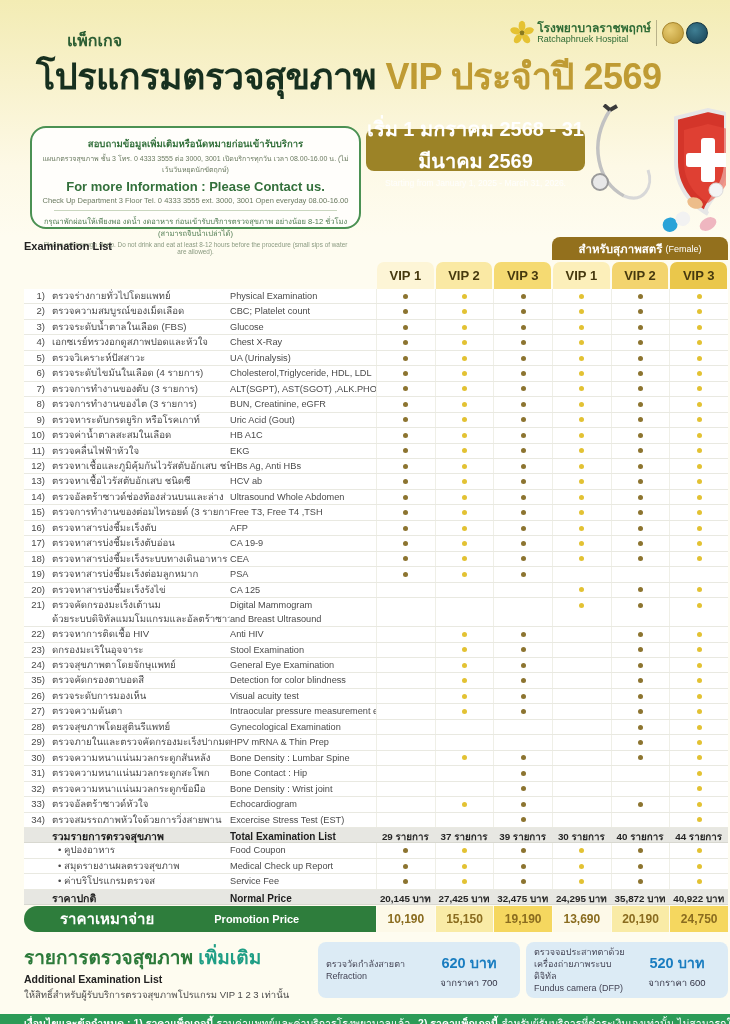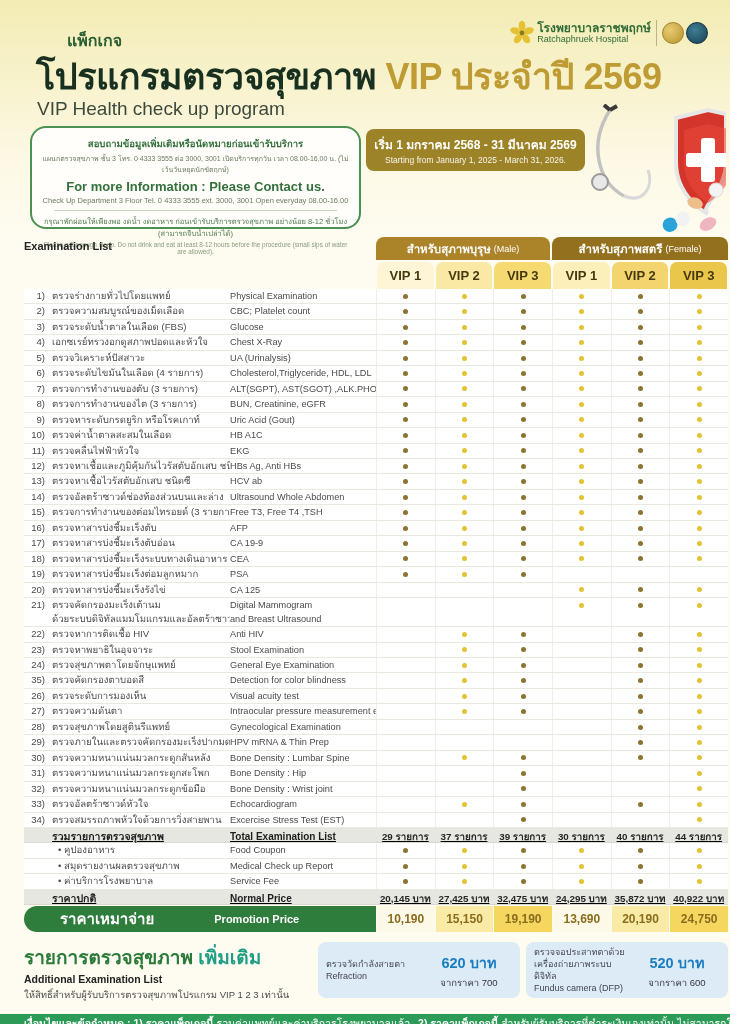--- a/index.html
+++ b/index.html
@@ -33,21 +33,21 @@
   .cb-l1 { font-size:7px; color:#6a7a60; margin-top:2px; }
   .cb-t2 { font-size:13px; font-weight:bold; color:#33703b; margin-top:4px; }
   .cb-l2 { font-size:7.5px; color:#6a7a60; margin-top:2px; }
   .cb-div { width:92%; height:1px; background:#c9d6bf; margin:5px auto 4px; }
   .cb-n1 { font-size:7.5px; color:#4e7a50; }
   .cb-n2 { font-size:6.4px; color:#8a9a80; margin-top:2px; }
 
   .date-badge { position:absolute; left:366px; top:129px; width:219px; height:42px;
                 background:#9c8327; border-radius:8px; color:#fff; text-align:center;
                 display:flex; flex-direction:column; justify-content:center; }
-  .date-th { font-size:12px; font-weight:bold; }
+  .date-th { font-size:20px; font-weight:bold; }
   .date-en { font-size:8.5px; opacity:.92; margin-top:1px; }
 
   .illus { position:absolute; right:4px; top:104px; }
 
   
   .tbl { margin:0 2px 0 24px; width:704px; }
   .grid { display:grid; grid-template-columns:24px 182px 146px repeat(6,1fr); }
   .strip { position:relative; height:52px; }
   .sec-title-block { position:absolute; left:0; top:2px; }
   .sec-title { font-size:21px; font-weight:bold; color:#2c7a3a; }
@@ -71,21 +71,21 @@
   .exam-row.two { line-height:14.0px; }
   .c-no { text-align:right; padding-right:3px; }
   .c-th { padding-left:4px; overflow:hidden; white-space:nowrap; }
   .c-en { font-size:9.2px; overflow:hidden; white-space:nowrap; }
   .c-dot { border-left:1px solid #efefe7; display:flex; align-items:center; justify-content:center; }
   .two .c-dot { align-items:flex-start; padding-top:5px; }
   .dot { width:5px; height:5px; border-radius:50%; display:block; }
   .dot.dark { background:#8c7430; }
   .dot.bright { background:#e3c233; }
 
-  .sum-row { height:15.5px; font-size:10px; align-items:center;text-decoration:underline; }
+  .sum-row { height:15.5px; font-size:10px; align-items:center; }
   .sum-row.gray { background:#e7e7e2; border-bottom:1px solid #d8d8d0; }
   .sum-row .lbl-th { grid-column:2; font-weight:bold; color:#1d1d1d; padding-left:4px; font-size:10.5px; }
   .sum-row .lbl-en { grid-column:3; font-weight:bold; color:#1d1d1d; font-size:10px; }
   .sum-row .val { text-align:center; font-weight:bold; color:#262626; font-size:9.8px; }
   .x-row { border-bottom:1px solid #e9e9e1; background:#fff; line-height:14.4px; min-height:14.4px; font-size:9.6px; color:#4a4a4a; }
   .x-row .c-th { padding-left:10px; }
 
   .promo-row { margin-top:1px; height:26px; align-items:stretch; }
   .promo-label { grid-column:1/4; background:#2e7d3c; border-radius:13px 0 0 13px;
                  color:#fff; display:flex; align-items:center; }
@@ -119,21 +119,20 @@
 </head>
 <body>
 
 <div class="page">
 
   <div class="hdr">
     <div class="pkg-label">แพ็กเกจ</div>
     <div class="main-title">
       <span>โปรแกรมตรวจสุขภาพ </span><span class="hl">VIP ประจำปี 2569</span>
     </div>
-    <div class="subtitle">VIP Health check up program</div>
 
     <div class="logo">
       <svg width="26" height="26" viewBox="0 0 26 26">
         <g fill="#e5c233">
           <ellipse cx="13" cy="6" rx="3.4" ry="5.2"></ellipse>
           <ellipse cx="13" cy="6" rx="3.4" ry="5.2" transform="rotate(72 13 13)"></ellipse>
           <ellipse cx="13" cy="6" rx="3.4" ry="5.2" transform="rotate(144 13 13)"></ellipse>
           <ellipse cx="13" cy="6" rx="3.4" ry="5.2" transform="rotate(216 13 13)"></ellipse>
           <ellipse cx="13" cy="6" rx="3.4" ry="5.2" transform="rotate(288 13 13)"></ellipse>
         </g>
@@ -182,24 +181,20 @@
         <ellipse cx="150" cy="120" rx="9" ry="6" fill="#efb6c0" transform="rotate(-30 150 120)"></ellipse>
         <ellipse cx="137" cy="99" rx="8" ry="5.5" fill="#edbd8a" transform="rotate(20 137 99)"></ellipse>
         <circle cx="158" cy="86" r="7" fill="#f4f4f4" stroke="#dcdcdc"></circle>
       </g>
     </svg>
   </div>
 
   <div class="tbl">
     <div class="strip">
       <div class="head-grid grid">
-        <div class="ghdr male">
-          <span>สำหรับสุภาพบุรุษ</span>
-          <span class="en">(Male)</span>
-        </div>
         <div class="ghdr female">
           <span>สำหรับสุภาพสตรี</span>
           <span class="en">(Female)</span>
         </div>
         <div class="vtab t1" style="grid-column:4">VIP 1</div>
         <div class="vtab t2" style="grid-column:5">VIP 2</div>
         <div class="vtab t3" style="grid-column:6">VIP 3</div>
         <div class="vtab t4" style="grid-column:7">VIP 1</div>
         <div class="vtab t5" style="grid-column:8">VIP 2</div>
         <div class="vtab t6" style="grid-column:9">VIP 3</div>
@@ -689,21 +684,21 @@
           <span class="c-dot"></span>
           <span class="c-dot">
             <i class="dot dark"></i>
           </span>
           <span class="c-dot">
             <i class="dot bright"></i>
           </span>
         </div>
         <div class="grid exam-row">
           <span class="c-no">23)</span>
-          <span class="c-th">ตรวจหาพยาธิในอุจจาระ</span>
+          <span class="c-th">ดกรองมะเริในอุจจาระ</span>
           <span class="c-en">Stool Examination</span>
           <span class="c-dot"></span>
           <span class="c-dot">
             <i class="dot bright"></i>
           </span>
           <span class="c-dot">
             <i class="dot dark"></i>
           </span>
           <span class="c-dot"></span>
           <span class="c-dot">
@@ -834,21 +829,21 @@
           <span class="c-dot">
             <i class="dot dark"></i>
           </span>
           <span class="c-dot">
             <i class="dot bright"></i>
           </span>
         </div>
         <div class="grid exam-row">
           <span class="c-no">31)</span>
           <span class="c-th">ตรวจความหนาแน่นมวลกระดูกสะโพก</span>
-          <span class="c-en">Bone Density : Hip</span>
+          <span class="c-en">Bone Contact : Hip</span>
           <span class="c-dot"></span>
           <span class="c-dot"></span>
           <span class="c-dot">
             <i class="dot dark"></i>
           </span>
           <span class="c-dot"></span>
           <span class="c-dot"></span>
           <span class="c-dot">
             <i class="dot bright"></i>
           </span>
@@ -957,21 +952,21 @@
           </span>
           <span class="c-dot">
             <i class="dot dark"></i>
           </span>
           <span class="c-dot">
             <i class="dot bright"></i>
           </span>
         </div>
         <div class="grid x-row">
           <span class="c-no"></span>
-          <span class="c-th">• ค่าบริการโรงพยาบาล</span>
+          <span class="c-th">• ค่าบริโปรแกรมตรวจส</span>
           <span class="c-en">Service Fee</span>
           <span class="c-dot">
             <i class="dot dark"></i>
           </span>
           <span class="c-dot">
             <i class="dot bright"></i>
           </span>
           <span class="c-dot">
             <i class="dot dark"></i>
           </span>

